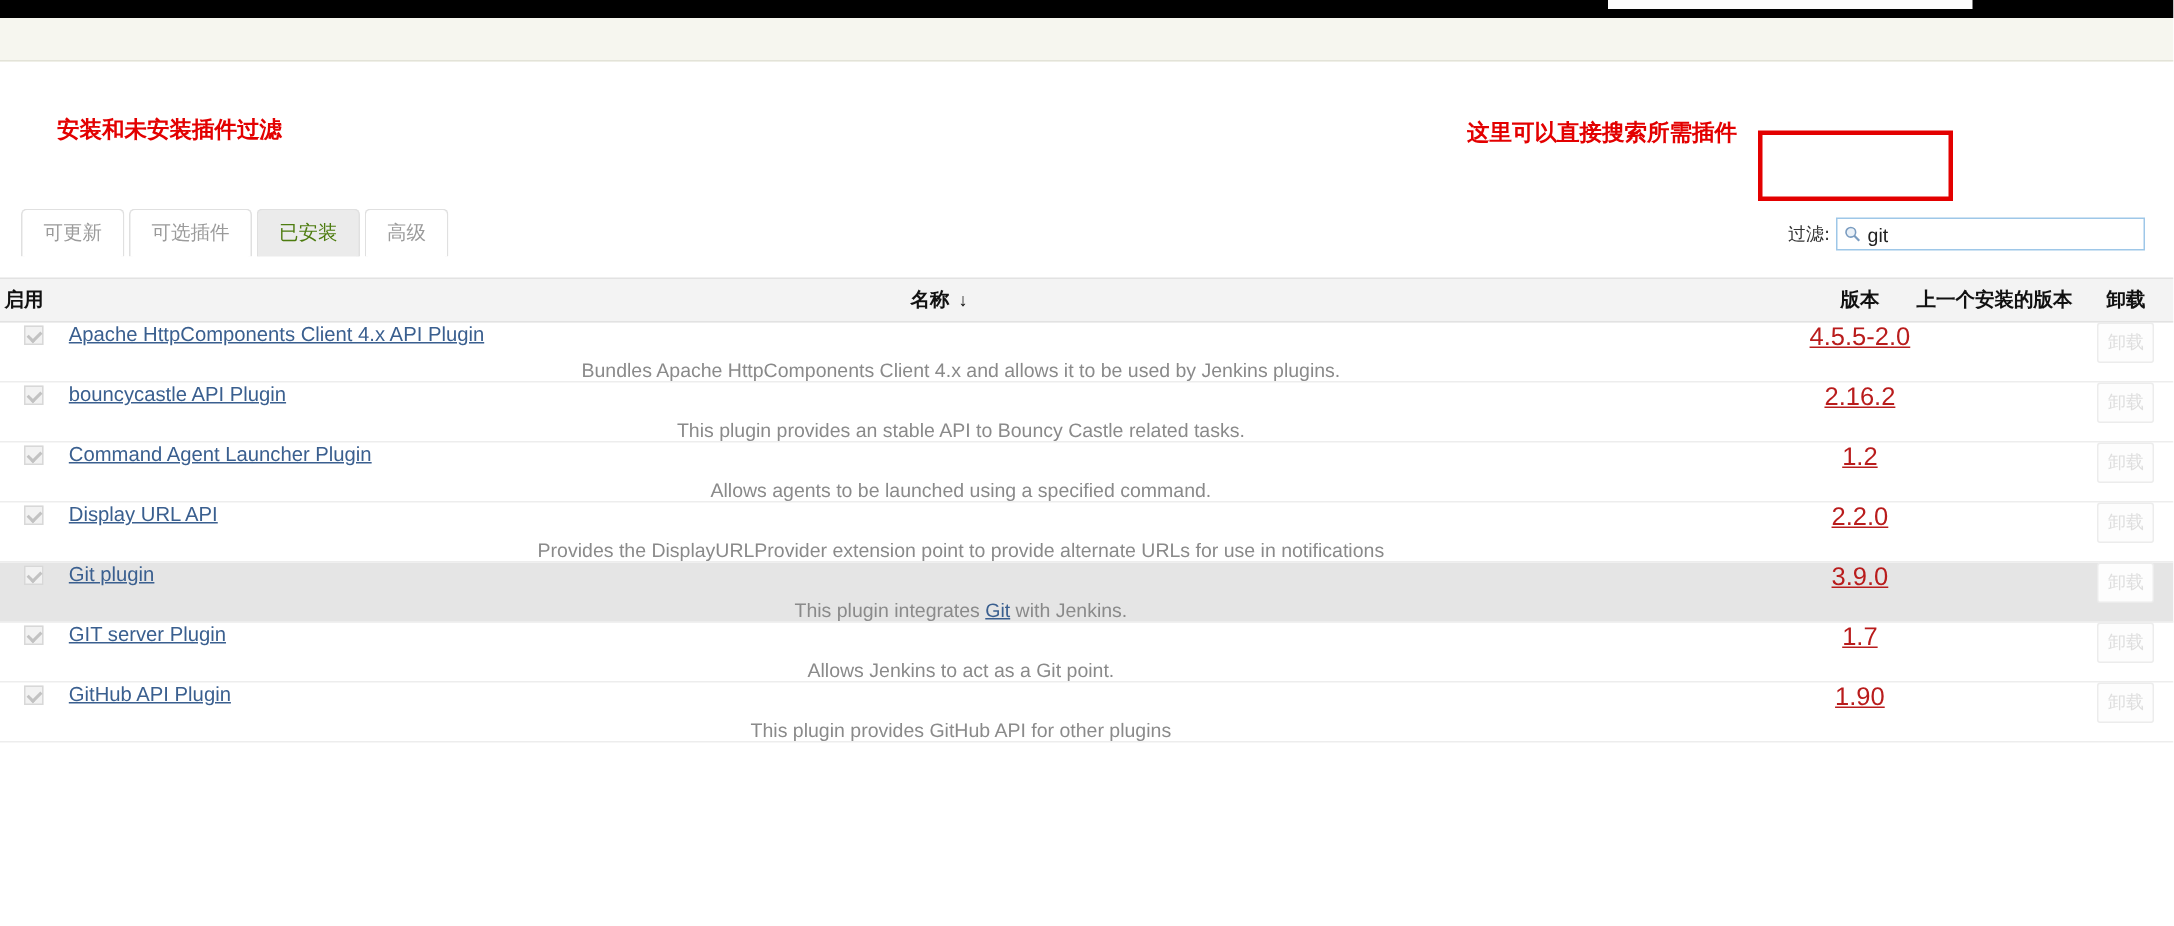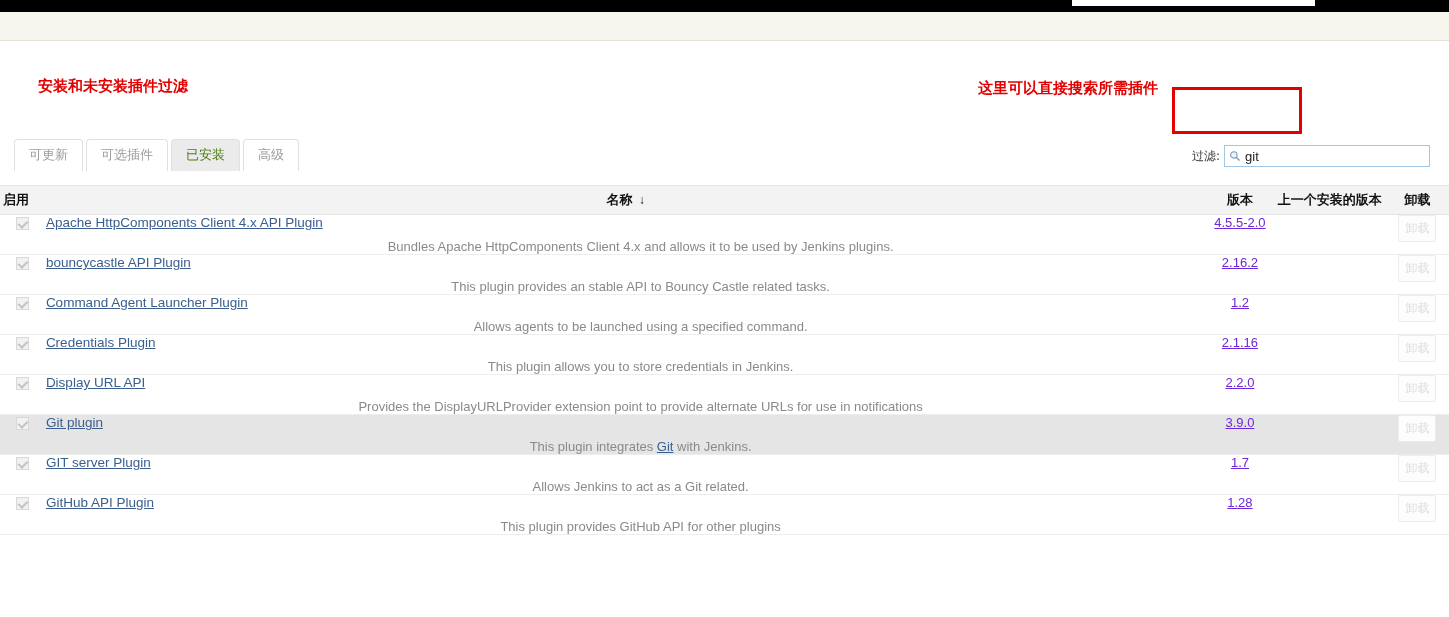--- a/index.html
+++ b/index.html
@@ -139,21 +139,21 @@
     table-layout: fixed;
   }
   .plugin-table th {
     background: #f3f3f3;
     border-top: 1px solid #e2e2e2;
     border-bottom: 1px solid #e2e2e2;
     font-size: 13px;
     color: #111;
     font-weight: bold;
     padding: 5px 0;
-    font-family: Liberation Mono, monospace;
+    font-family: Liberation Sans, sans-serif;
     text-align: center;
     white-space: nowrap;
   }
   th.col-enable { width: 42px;  text-align: left; padding-left: 3px; }
   th.col-name   { width: 1138px; }
   th.col-ver    { width: 66px; }
   th.col-prev   { width: 110px; }
   th.col-unins  { width: 62px; }
 
   .sort-arrow {
@@ -217,23 +217,23 @@
     color: #3a5f8f;
     text-decoration: underline;
   }
 
   .cell-ver {
     text-align: center;
     vertical-align: middle;
     padding: 0 4px;
   }
   .ver-link {
-    color: #6d28d9;
+    color: #b91c1c;
     text-decoration: underline;
-    font-size: 13px;
+    font-size: 17px;
     cursor: pointer;
     word-break: break-all;
   }
 
   .cell-prev { vertical-align: middle; }
 
   .cell-unins {
     text-align: center;
     vertical-align: middle;
   }
@@ -310,49 +310,42 @@
         </tr>
         <tr>
           <td class="cell-enable"><span class="chk"></span></td>
           <td class="cell-name"><span class="plugin-link">Command Agent Launcher Plugin</span><div class="plugin-desc"><span>Allows agents to be launched using a specified command.</span></div></td>
           <td class="cell-ver"><span class="ver-link">1.2</span></td>
           <td class="cell-prev"></td>
           <td class="cell-unins"><span class="btn-uninstall">卸载</span></td>
         </tr>
         <tr>
           <td class="cell-enable"><span class="chk"></span></td>
-          <td class="cell-name"><span class="plugin-link">Credentials Plugin</span><div class="plugin-desc"><span>This plugin allows you to store credentials in Jenkins.</span></div></td>
-          <td class="cell-ver"><span class="ver-link">2.1.16</span></td>
-          <td class="cell-prev"></td>
-          <td class="cell-unins"><span class="btn-uninstall">卸载</span></td>
-        </tr>
-        <tr>
-          <td class="cell-enable"><span class="chk"></span></td>
           <td class="cell-name"><span class="plugin-link">Display URL API</span><div class="plugin-desc"><span>Provides the DisplayURLProvider extension point to provide alternate URLs for use in notifications</span></div></td>
           <td class="cell-ver"><span class="ver-link">2.2.0</span></td>
           <td class="cell-prev"></td>
           <td class="cell-unins"><span class="btn-uninstall">卸载</span></td>
         </tr>
         <tr class="row-highlight">
           <td class="cell-enable"><span class="chk"></span></td>
           <td class="cell-name"><span class="plugin-link">Git plugin</span><div class="plugin-desc"><span>This plugin integrates </span><a>Git</a><span> with Jenkins.</span></div></td>
           <td class="cell-ver"><span class="ver-link">3.9.0</span></td>
           <td class="cell-prev"></td>
           <td class="cell-unins"><span class="btn-uninstall">卸载</span></td>
         </tr>
         <tr>
           <td class="cell-enable"><span class="chk"></span></td>
-          <td class="cell-name"><span class="plugin-link">GIT server Plugin</span><div class="plugin-desc"><span>Allows Jenkins to act as a Git related.</span></div></td>
+          <td class="cell-name"><span class="plugin-link">GIT server Plugin</span><div class="plugin-desc"><span>Allows Jenkins to act as a Git point.</span></div></td>
           <td class="cell-ver"><span class="ver-link">1.7</span></td>
           <td class="cell-prev"></td>
           <td class="cell-unins"><span class="btn-uninstall">卸载</span></td>
         </tr>
         <tr>
           <td class="cell-enable"><span class="chk"></span></td>
           <td class="cell-name"><span class="plugin-link">GitHub API Plugin</span><div class="plugin-desc"><span>This plugin provides GitHub API for other plugins</span></div></td>
-          <td class="cell-ver"><span class="ver-link">1.28</span></td>
+          <td class="cell-ver"><span class="ver-link">1.90</span></td>
           <td class="cell-prev"></td>
           <td class="cell-unins"><span class="btn-uninstall">卸载</span></td>
         </tr>
       </tbody>
   </table>
 
 </div>
 
 </body></html>

